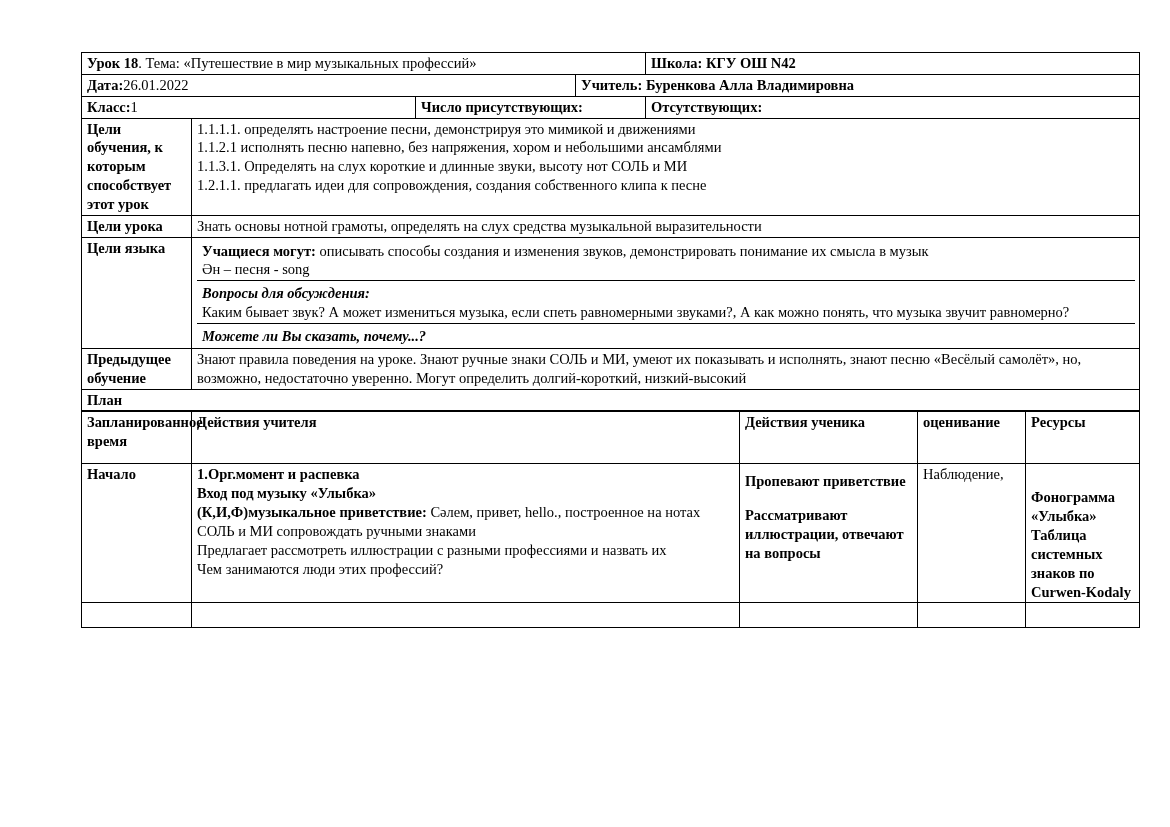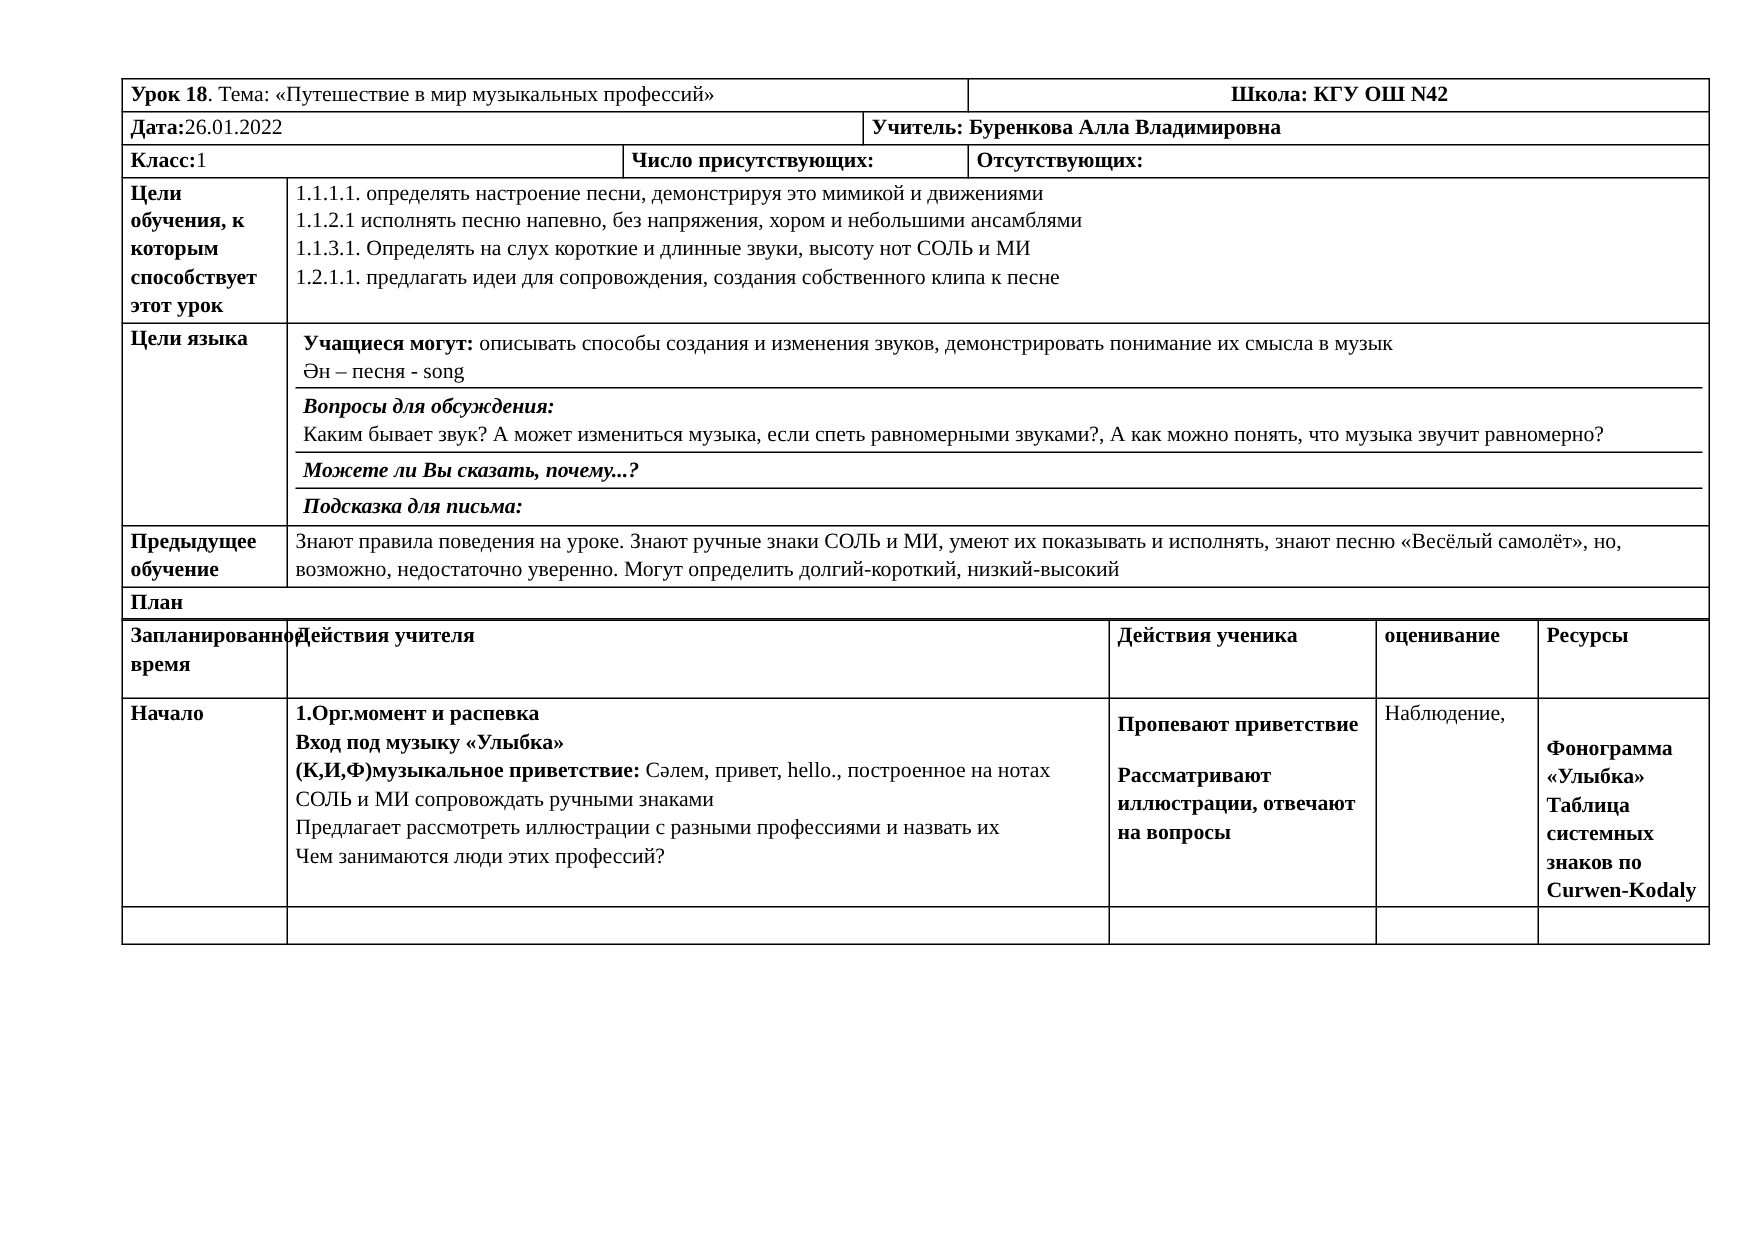--- a/index.html
+++ b/index.html
@@ -69,21 +69,21 @@
       <col style="width:70px">
       <col style="width:202px">
       <col style="width:292px">
     </colgroup>
 
     <tbody>
         <tr>
       <td colspan="4">
         <span class="b">Урок 18</span><span>. Тема: «Путешествие в мир музыкальных профессий»</span>
       </td>
-      <td colspan="2" class="b" style="text-align:center">Школа: КГУ ОШ N42</td>
+      <td colspan="2" class="b" style="">Школа: КГУ ОШ N42</td>
     </tr>
 
     <tr>
       <td colspan="3">
         <span class="b">Дата:</span><span>26.01.2022</span>
       </td>
       <td colspan="3" class="b">Учитель: Буренкова Алла Владимировна</td>
     </tr>
 
     <tr>
@@ -98,20 +98,24 @@
       <td class="b">Цели обучения, к которым способствует этот урок</td>
       <td colspan="5">
         <span class="line">1.1.1.1. определять настроение песни, демонстрируя это мимикой и движениями</span>
         <span class="line">1.1.2.1 исполнять песню напевно, без напряжения, хором и небольшими ансамблями</span>
         <span class="line">1.1.3.1. Определять на слух короткие и длинные звуки, высоту нот СОЛЬ и МИ</span>
         <span class="line">1.2.1.1. предлагать идеи для сопровождения, создания собственного клипа к песне</span>
         <span class="line">&nbsp;</span>
       </td>
     </tr>
 
+    <tr>
+      <td class="b">Цели урока</td>
+      <td colspan="5">Знать основы нотной грамоты, определять на слух средства музыкальной выразительности</td>
+    </tr>
 
     <tr>
       <td class="b">Цели языка</td>
       <td colspan="5" class="nopad">
         <table class="inner">
           <tbody>
                 <tr>
             <td>
               <span class="line"><span class="b">Учащиеся могут:</span><span> описывать способы создания и изменения звуков, демонстрировать понимание их смысла в музык</span></span>
               <span class="line">Ән – песня - song</span>
@@ -119,23 +123,20 @@
           </tr>
           <tr>
             <td>
               <span class="line bi">Вопросы для обсуждения:</span>
               <span class="line">Каким бывает звук? А может  измениться музыка, если спеть равномерными звуками?, А как можно понять, что музыка звучит равномерно?</span>
             </td>
           </tr>
           <tr>
             <td class="bi">Можете ли Вы сказать, почему...?</td>
           </tr>
-          <tr>
-            <td class="bi">Подсказка для письма:</td>
-          </tr>
         </tbody>
             </table>
       </td>
     </tr>
 
     <tr>
       <td class="b">Предыдущее обучение</td>
       <td colspan="5">Знают правила поведения на уроке. Знают ручные знаки СОЛЬ и МИ, умеют их показывать и исполнять, знают песню «Весёлый самолёт», но, возможно, недостаточно уверенно. Могут определить долгий-короткий, низкий-высокий</td>
     </tr>
 

